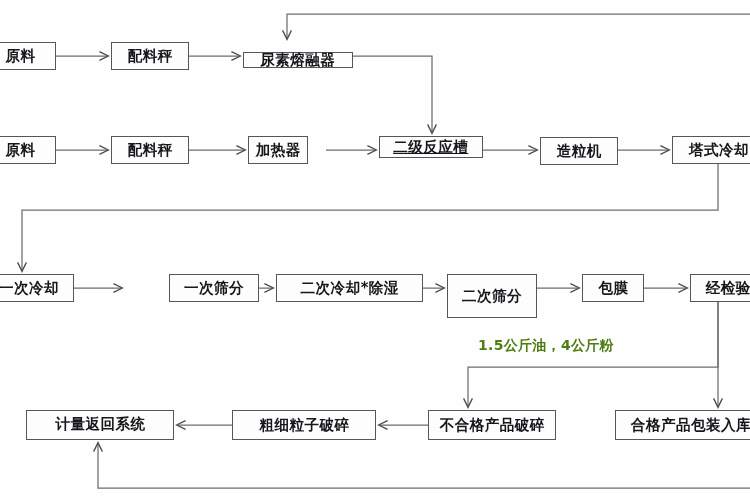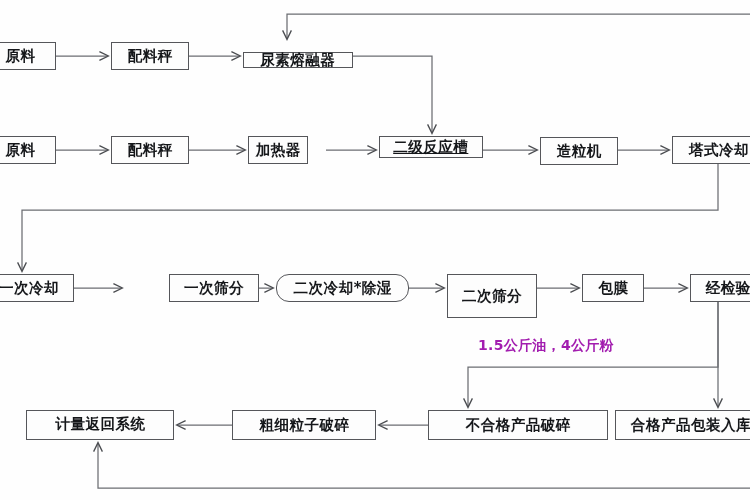--- a/index.html
+++ b/index.html
@@ -43,21 +43,21 @@
     font-family: "DejaVu Sans", "Liberation Sans", sans-serif;
     z-index: 2;
   }
   .node .inner {
     transform: scaleX(0.97);
   }
   .note {
     position: absolute;
     font-size: 14px;
     font-weight: 700;
-    color: #a21caf;
+    color: #4d7c0f;
     white-space: nowrap;
     letter-spacing: 0.3px;
     z-index: 3;
   }
 </style>
 </head>
 <body>
 
 <div id="canvas">
 
@@ -130,39 +130,39 @@
       </div>
       <div class="node" style="left: 672px; top: 136px; width: 94px; height: 28px; border-right-color: transparent;">
         <span class="inner">塔式冷却</span>
       </div>
       <div class="node" style="left: -16px; top: 274px; width: 90px; height: 28px; border-left-color: transparent;">
         <span class="inner">一次冷却</span>
       </div>
       <div class="node" style="left: 125px; top: 274px; width: 90px; height: 28px; margin-left: 44px;">
         <span class="inner">一次筛分</span>
       </div>
-      <div class="node" style="left: 276px; top: 274px; width: 133px; height: 28px; border-radius: 13px;">
+      <div class="node" style="left: 276px; top: 274px; width: 147px; height: 28px;">
         <span class="inner">二次冷却*除湿</span>
       </div>
       <div class="node" style="left: 447px; top: 274px; width: 90px; height: 44px;">
         <span class="inner">二次筛分</span>
       </div>
       <div class="node" style="left: 582px; top: 274px; width: 62px; height: 28px;">
         <span class="inner">包膜</span>
       </div>
       <div class="node" style="left: 690px; top: 274px; width: 76px; height: 28px; border-right-color: transparent;">
         <span class="inner">经检验</span>
       </div>
       <div class="node" style="left: 26px; top: 410px; width: 148px; height: 30px; font-family: Liberation Mono, monospace;">
         <span class="inner">计量返回系统</span>
       </div>
       <div class="node" style="left: 232px; top: 410px; width: 144px; height: 30px;">
         <span class="inner">粗细粒子破碎</span>
       </div>
-      <div class="node" style="left: 428px; top: 410px; width: 180px; height: 30px;">
+      <div class="node" style="left: 428px; top: 410px; width: 128px; height: 30px;">
         <span class="inner">不合格产品破碎</span>
       </div>
       <div class="node" style="left: 615px; top: 410px; width: 151px; height: 30px; border-right-color: transparent;">
         <span class="inner">合格产品包装入库</span>
       </div>
     </div>
   <div id="note-host">
       <div class="note" style="left: 478px; top: 337px;">1.5公斤油，4公斤粉</div>
     </div>
 

